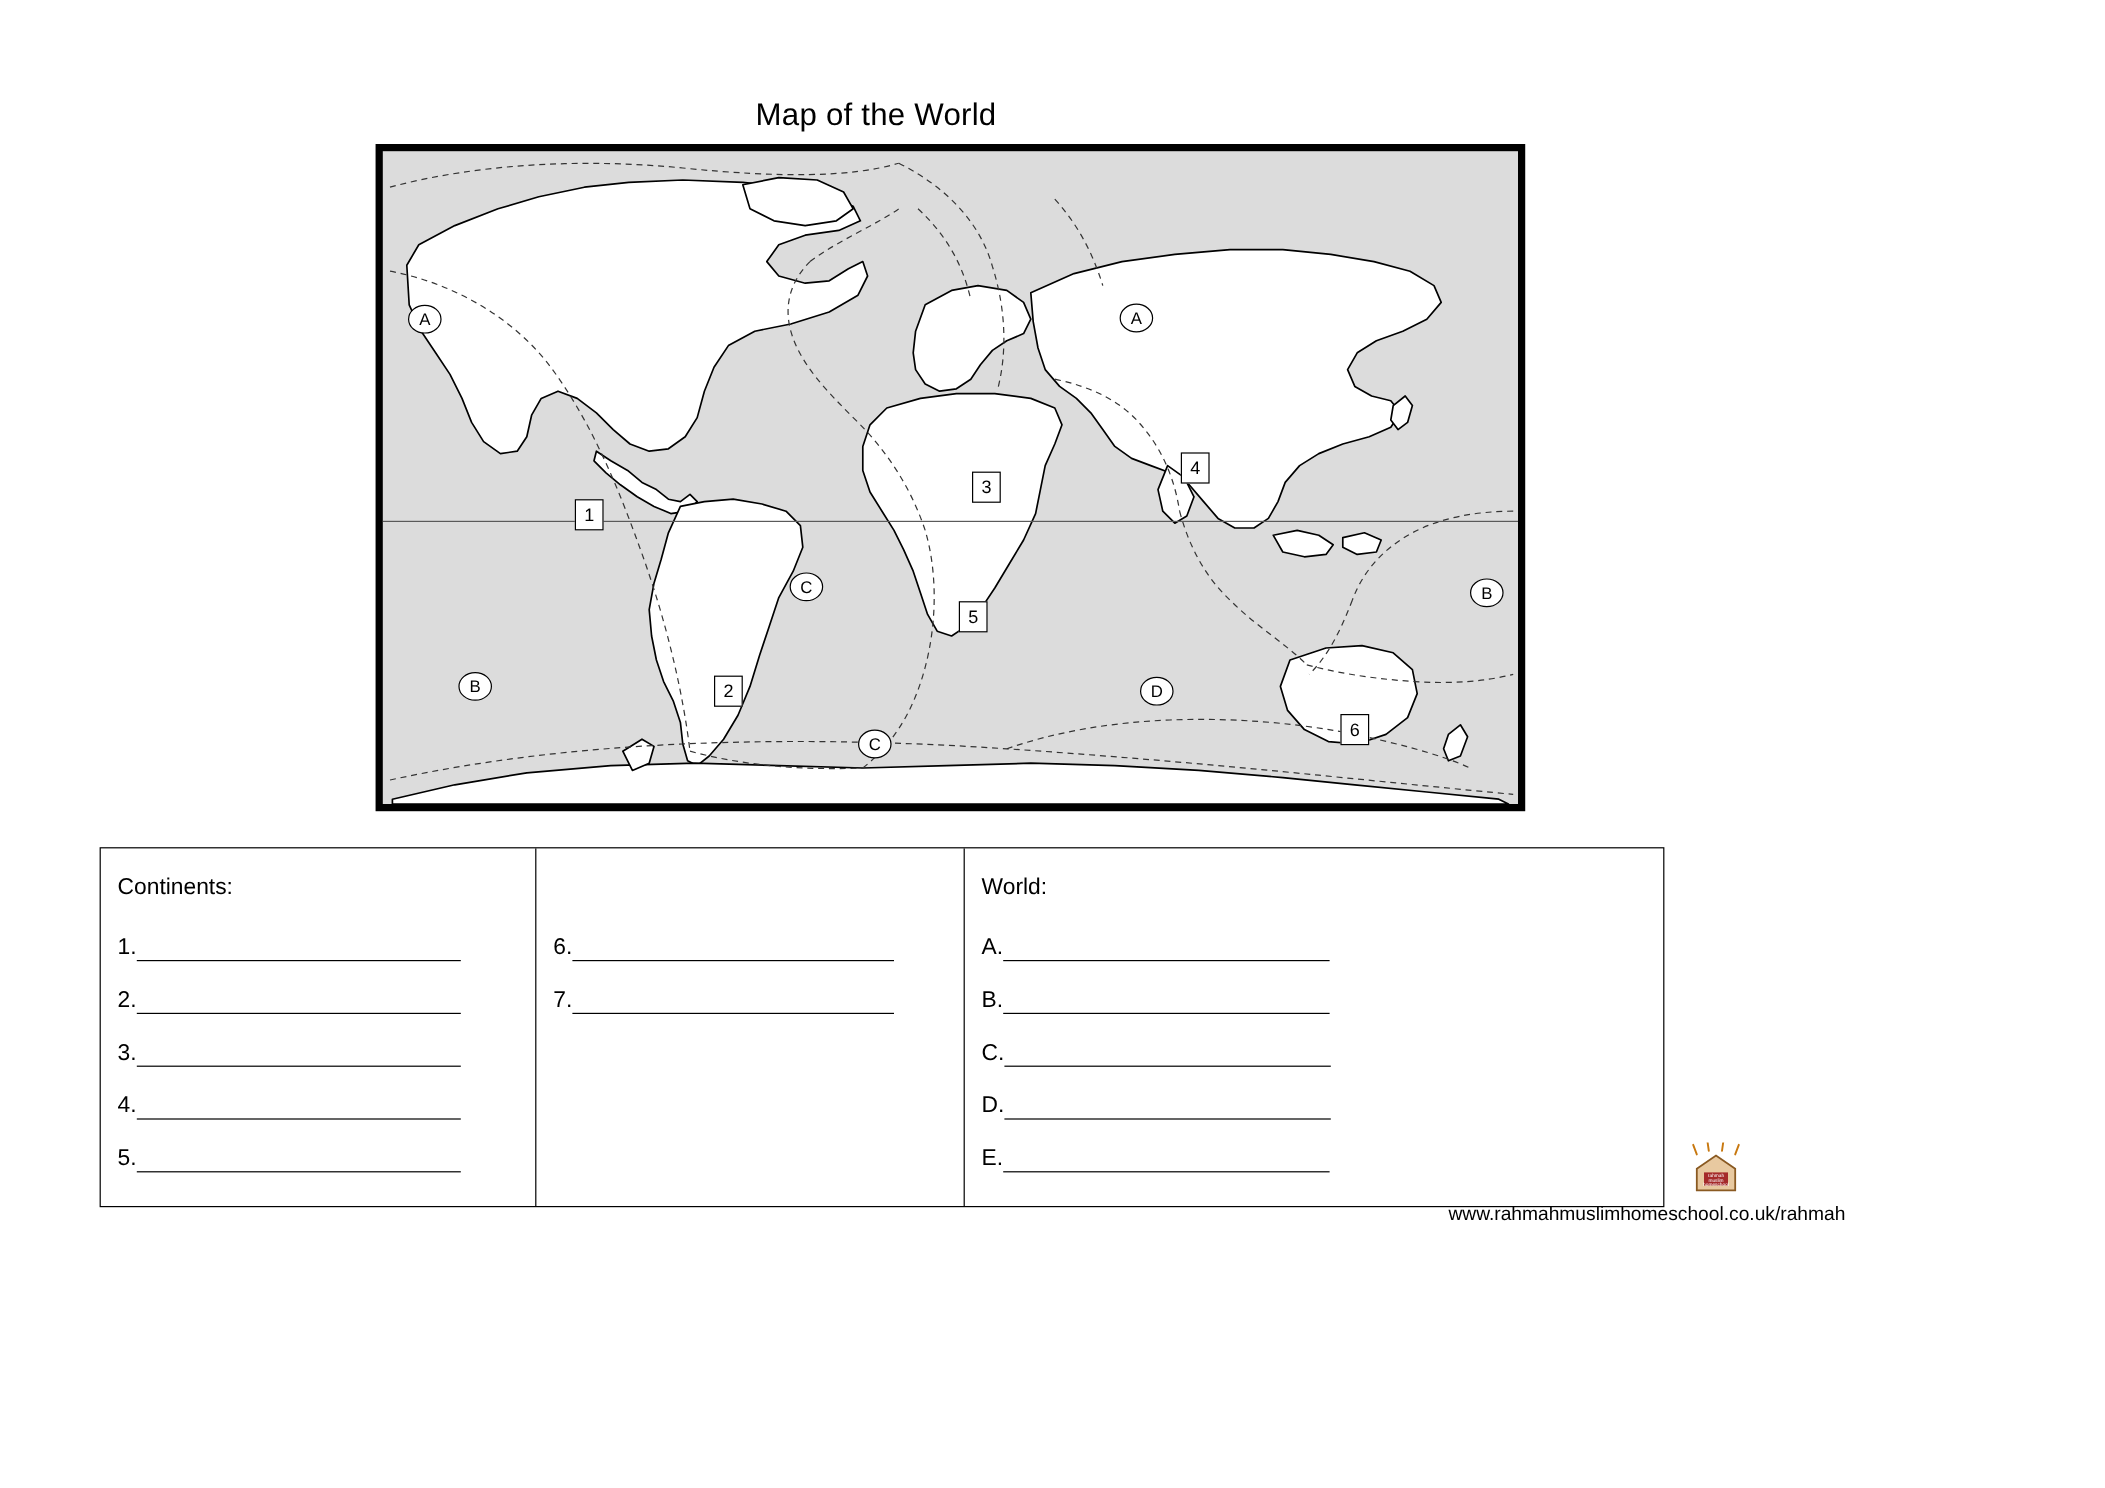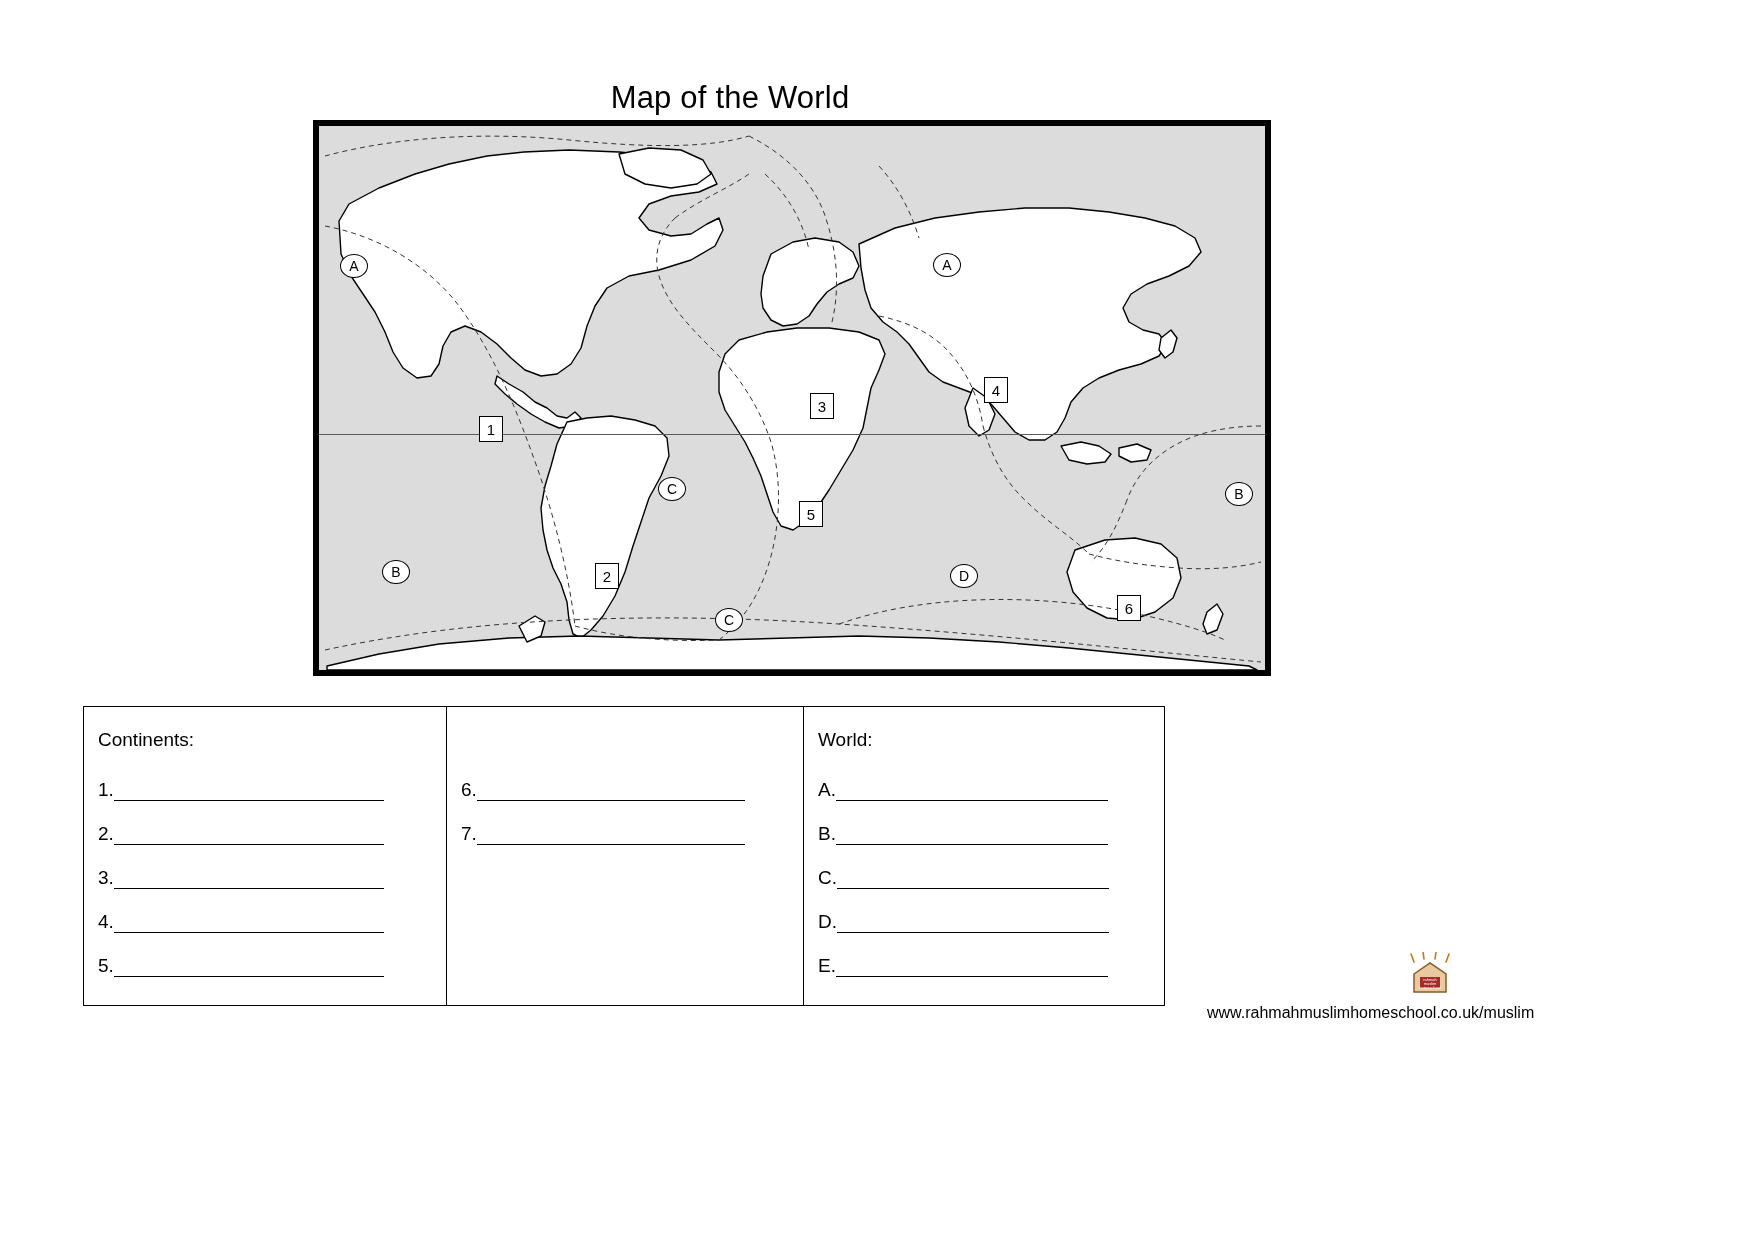--- a/index.html
+++ b/index.html
@@ -16,21 +16,21 @@
     overflow: hidden;
   }
 
   
   .page-title {
     position: absolute;
     top: 80px;
     left: 0;
     width: 1460px;
     text-align: center;
-    font-size: 31px;
+    font-size: 26px;
     letter-spacing: 0.2px;
   }
 
   
   .map-frame {
     position: absolute;
     left: 313px;
     top: 120px;
     width: 958px;
     height: 556px;
@@ -81,21 +81,21 @@
     border: 1.5px solid #000;
     border-radius: 50%;
     font-size: 14px;
   }
 
   
   .answer-table {
     position: absolute;
     left: 83px;
     top: 706px;
-    width: 1082px;
+    width: 1304px;
     height: 300px;
     border: 1.5px solid #000;
     box-sizing: border-box;
     display: flex;
   }
   .col {
     box-sizing: border-box;
     padding: 18px 0 0 10px;
     position: relative;
   }
@@ -316,13 +316,13 @@
   </g>
   <path d="M12,22 L28,11 L44,22 L44,40 L12,40 Z" fill="#e8c9a0" stroke="#8a5a22" stroke-width="1.5"></path>
   <rect x="18" y="25" width="20" height="11" fill="#a52a2a"></rect>
   <g fill="#ffffff" font-size="4" font-family="Liberation Sans, sans-serif" text-anchor="middle">
     <text x="28" y="29">rahmah</text>
     <text x="28" y="33">muslim</text>
     <text x="28" y="36.5">homeschool</text>
   </g>
 </svg>
 
-<div class="footer-url">www.rahmahmuslimhomeschool.co.uk/muslim</div>
+<div class="footer-url">www.rahmahmuslimhomeschool.co.uk/rahmah</div>
 
 </body></html>

